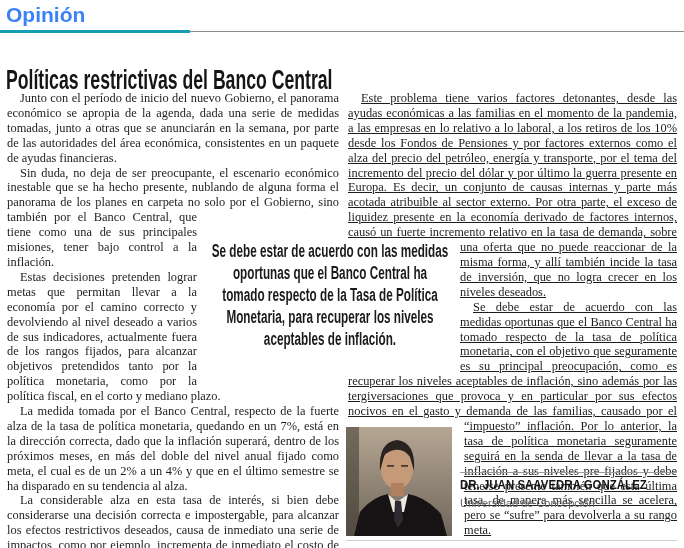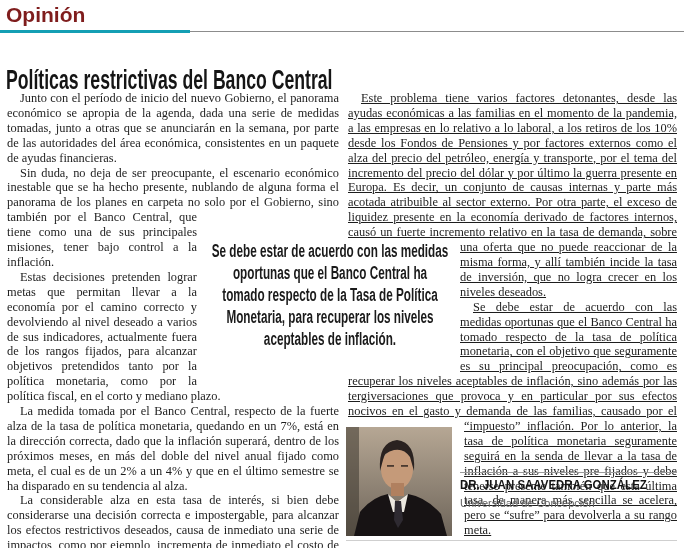--- a/index.html
+++ b/index.html
@@ -7,21 +7,21 @@
   body {
     width: 684px; height: 548px;
     position: relative;
     background: #ffffff;
     overflow: hidden;
     font-family: "Liberation Serif", serif;
   }
   .section-label {
     position: absolute; left: 6px; top: 3px;
     font-family: "Liberation Sans", sans-serif;
-    font-weight: 700; font-size: 21px; color: #7f1d1d;
+    font-weight: 700; font-size: 21px; color: #3b82f6;
   }
   .rule-teal {
     position: absolute; left: 0; top: 30px;
     width: 190px; height: 3px; background: #149fb4;
   }
   .rule-gray {
     position: absolute; left: 190px; top: 31px;
     width: 494px; height: 1px; background: #8c8c8c;
   }
   .headline {

